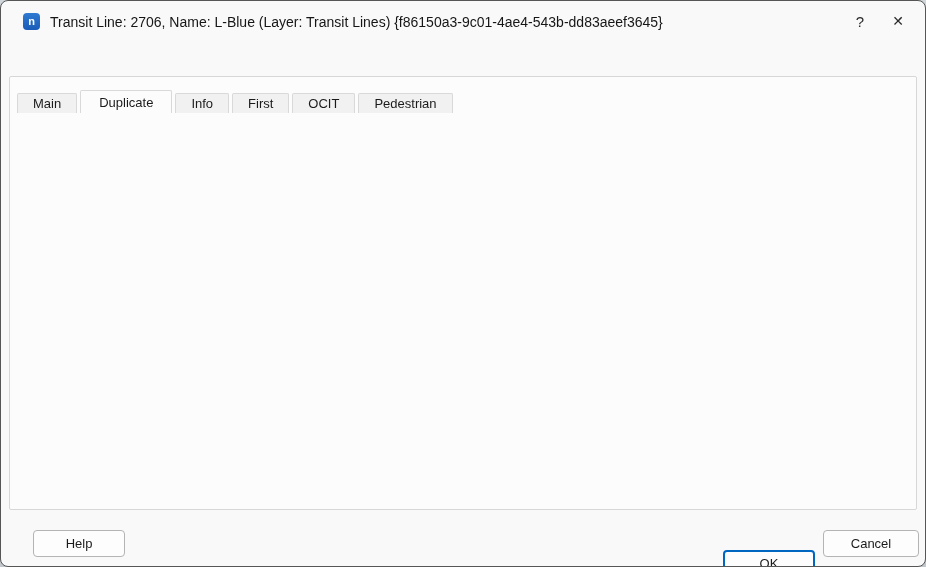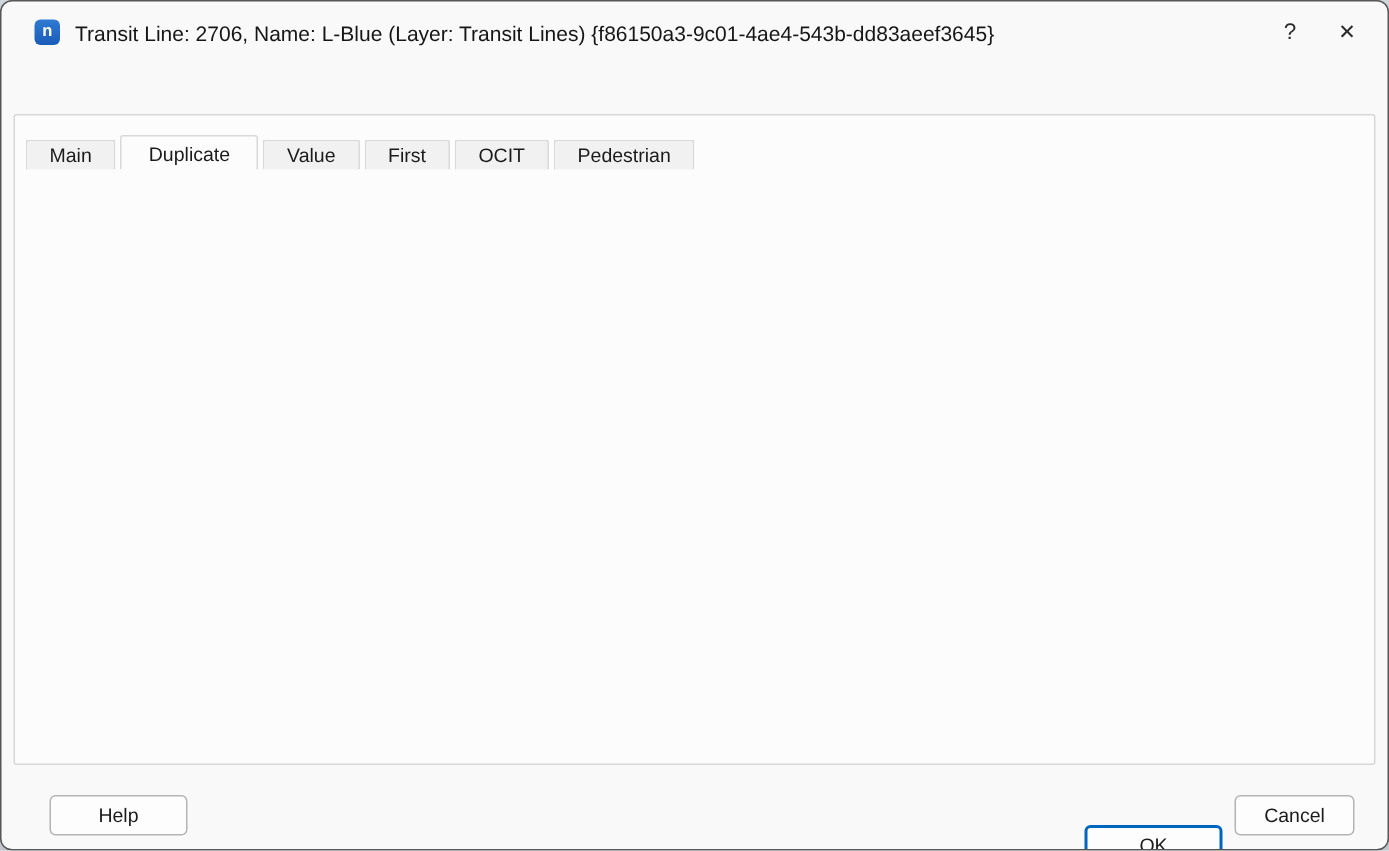--- a/index.html
+++ b/index.html
@@ -120,21 +120,21 @@
   <div class="titlebar">
     <div class="app-icon">n</div>
     <div class="title-text">Transit Line: 2706, Name: L-Blue (Layer: Transit Lines) {f86150a3-9c01-4ae4-543b-dd83aeef3645}</div>
     <div class="cap-btn cap-help">?</div>
     <div class="cap-btn cap-close">✕</div>
   </div>
 
   <div class="tabs">
     <div class="tab">Main</div>
     <div class="tab active">Duplicate</div>
-    <div class="tab">Value</div>
+    <div class="tab">Info</div>
     <div class="tab">First</div>
     <div class="tab">OCIT</div>
     <div class="tab">Pedestrian</div>
   </div>
 
   <div class="pane"></div>
 
   <div class="lbl" style="left:22px; top:92px;">Timetable:</div>
   <div class="combo" style="left:92px; top:86px; width:516px; height:25px;">
     <span>Weekday</span>
@@ -254,15 +254,15 @@
     </div>
     <div class="cbrow" style="left:134px; top:119px;">
       <span class="cb"></span>
       <span>Non-Applied Offsets (Informative Value Only)</span>
     </div>
     <div class="btn" style="left:762px; top:116px; width:90px; height:25px;">Set All Times...</div>
   </div>
 
   <div class="btn" style="left:32px; top:529px; width:92px; height:27px;">Help</div>
   <div class="btn primary" style="left:722px; top:549px; width:92px; height:27px;">OK</div>
-  <div class="btn" style="left:822px; top:529px; width:80px; height:27px;">Cancel</div>
+  <div class="btn" style="left:822px; top:529px; width:96px; height:27px;">Cancel</div>
 
 </div>
 
 </body></html>

